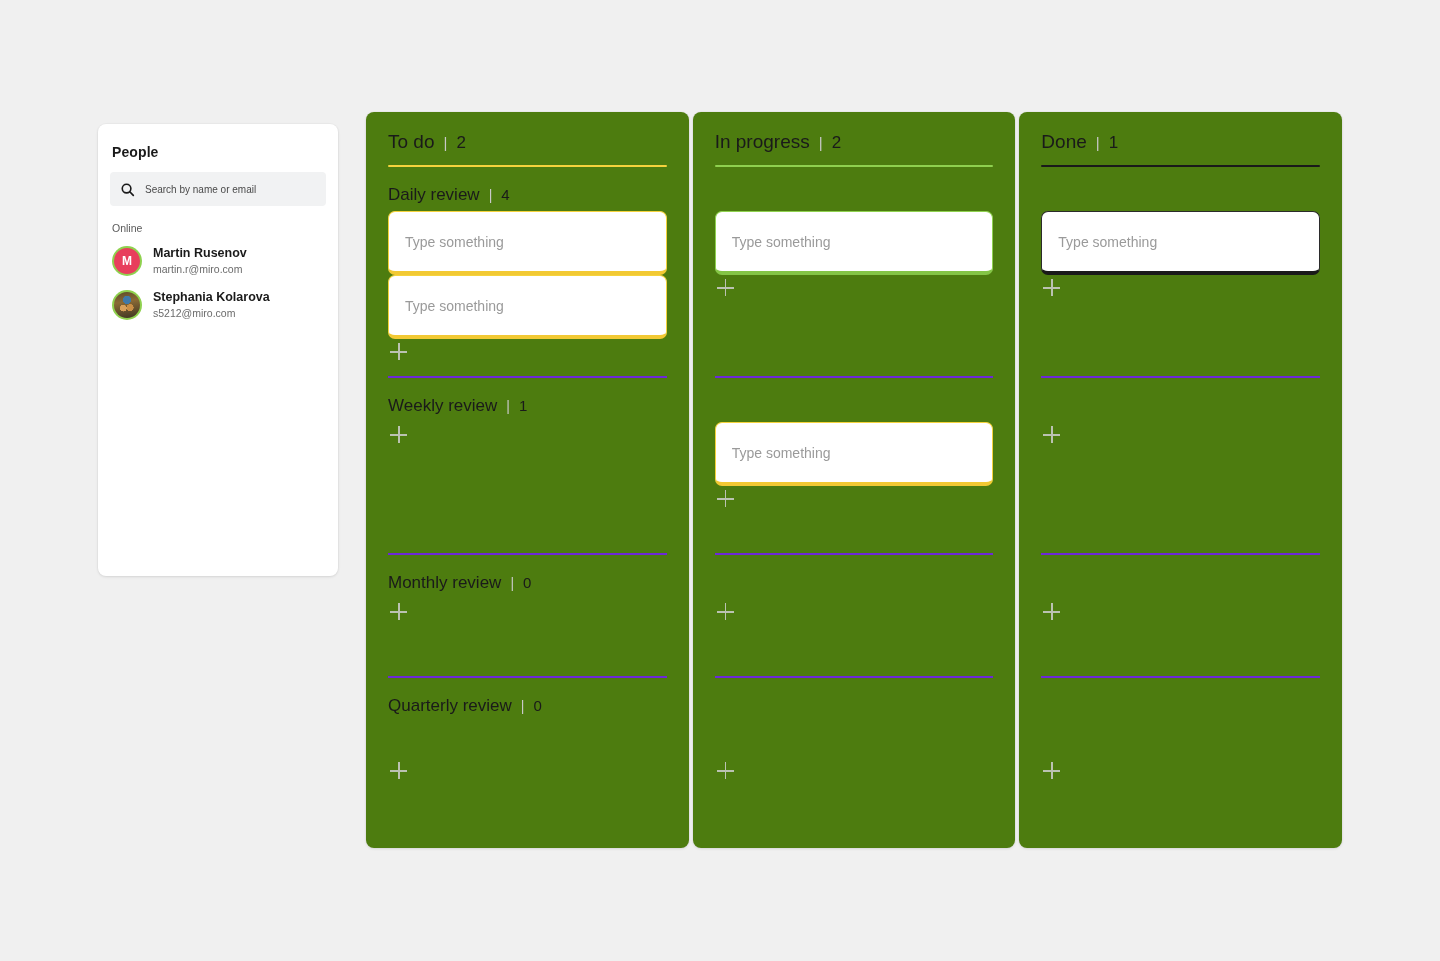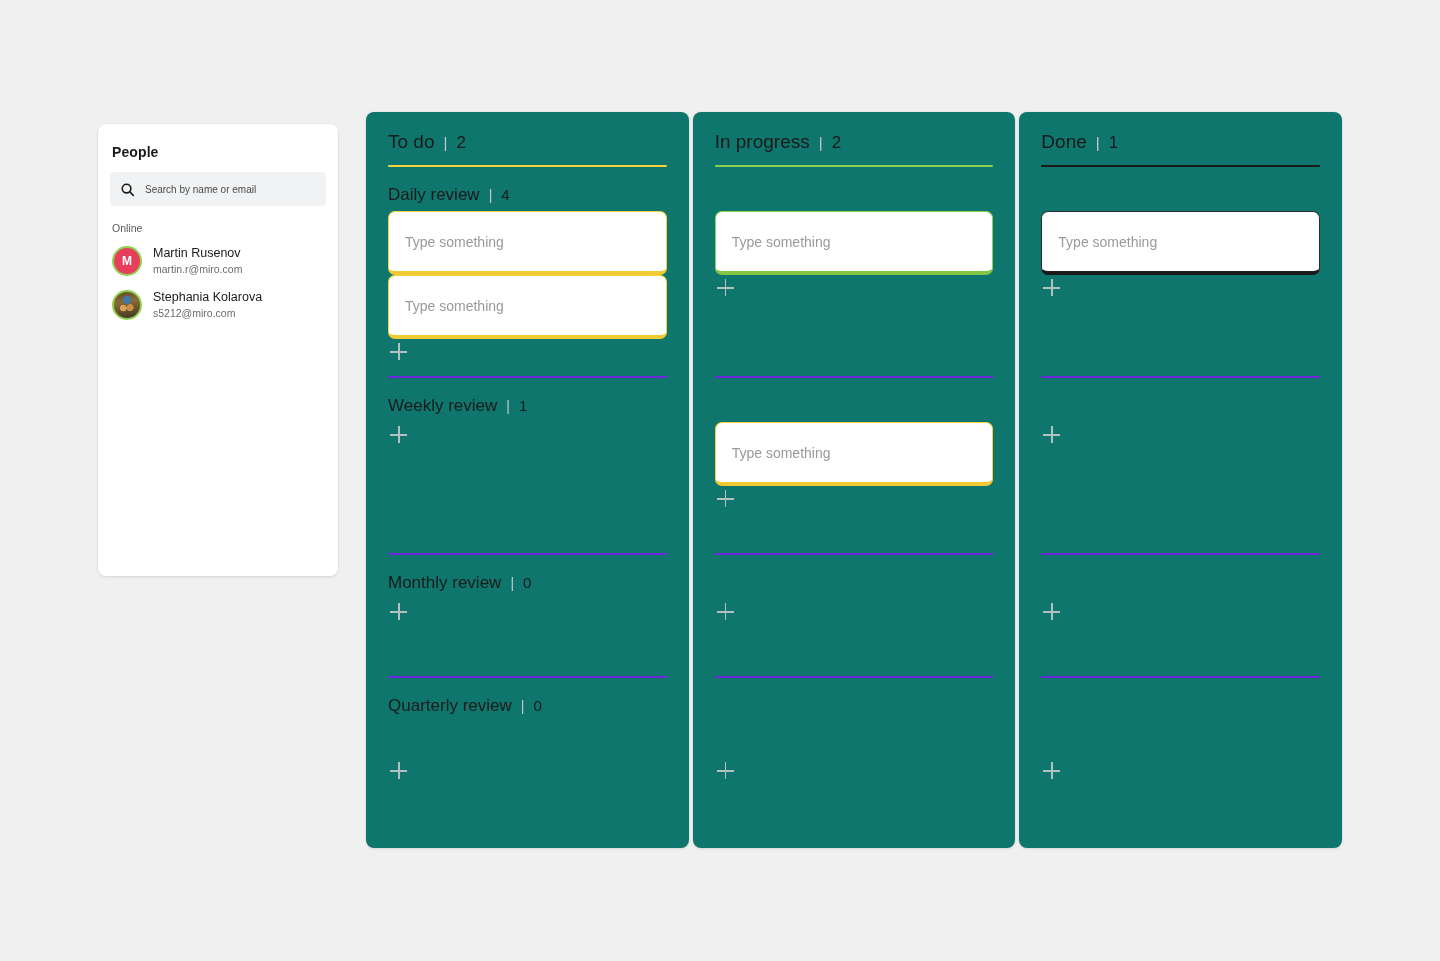--- a/index.html
+++ b/index.html
@@ -90,21 +90,21 @@
     border-radius: 50%;
     background:
       radial-gradient(circle at 50% 30%, #3f79a8 0 18%, transparent 19%),
       radial-gradient(circle at 36% 62%, #d8a05a 0 14%, transparent 15%),
       radial-gradient(circle at 62% 60%, #c98f46 0 15%, transparent 16%),
       linear-gradient(170deg, #5c4a2a 0%, #8a6a35 38%, #3c3322 100%);
   }
   .person-meta { min-width: 0; }
   .person-name {
     font-size: 12.5px;
-    font-weight: normal;
+    font-weight: bold;
     color: #1a1a1a;
     line-height: 1.25;
     white-space: nowrap;
   }
   .person-email {
     font-size: 10.5px;
     color: #6b6b6b;
     line-height: 1.3;
     margin-top: 1px;
     white-space: nowrap;
@@ -113,21 +113,21 @@
   
   .columns {
     position: absolute;
     left: 366px; top: 112px;
     width: 976px; height: 736px;
     display: flex;
     gap: 4px;
   }
   .column {
     width: 324px;
-    background: #0f766e;
+    background: #4d7c0f;
     border-radius: 8px;
     box-shadow: 0 1px 3px rgba(0,0,0,0.09), 0 0 0 1px rgba(0,0,0,0.02);
     padding: 0 22px;
     position: relative;
     display: flex;
     flex-direction: column;
   }
   .col-header { padding-top: 20px; flex: 0 0 auto; }
   .col-title-line {
     display: flex;

